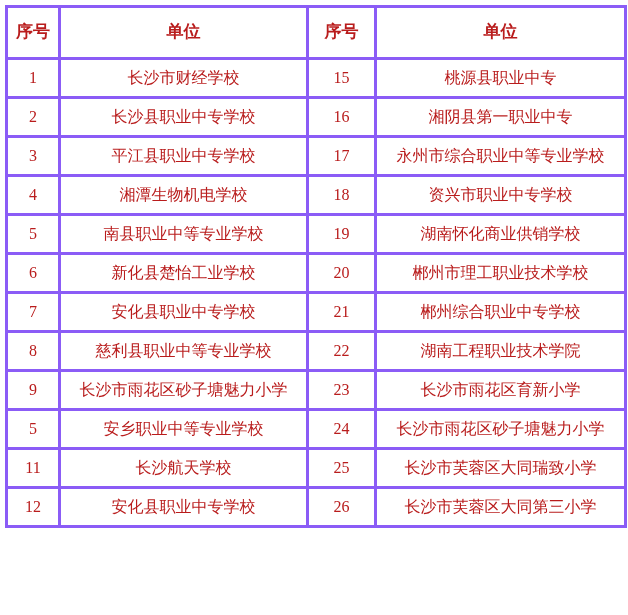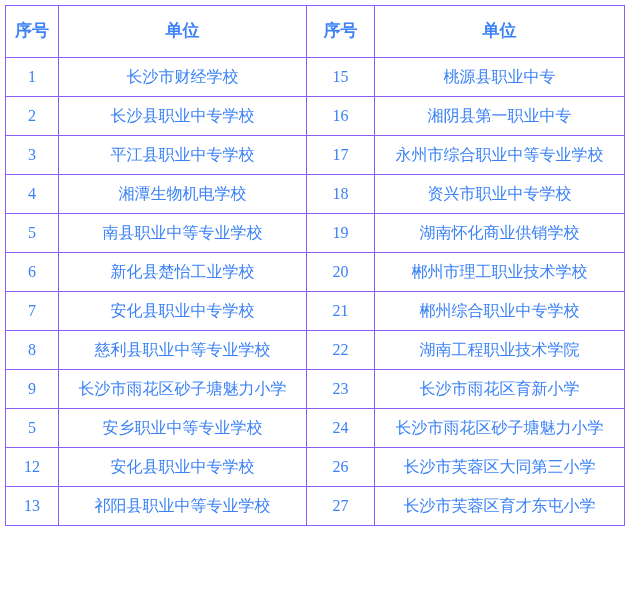--- a/index.html
+++ b/index.html
@@ -13,25 +13,25 @@
   .doc-table {
     position: absolute;
     left: 5px;
     top: 5px;
     width: 619px;
     border-collapse: collapse;
     table-layout: fixed;
   }
   .doc-table th,
   .doc-table td {
-    border: 1px solid #8b5cf6;
+    border: 3px solid #8b5cf6;
     text-align: center;
     vertical-align: middle;
     padding: 0 2px;
-    color: #3b82f6;
+    color: #b91c1c;
     font-size: 16px;
     line-height: 1.2;
     overflow: hidden;
     white-space: nowrap;
   }
   .doc-table th {
     font-weight: bold;
     font-size: 17px;
   }
   .doc-table thead tr { height: 52px; }
@@ -114,25 +114,25 @@
       <td>23</td>
       <td>长沙市雨花区育新小学</td>
     </tr>
     <tr>
       <td>5</td>
       <td>安乡职业中等专业学校</td>
       <td>24</td>
       <td>长沙市雨花区砂子塘魅力小学</td>
     </tr>
     <tr>
+      <td>11</td>
+      <td>长沙航天学校</td>
+      <td>25</td>
+      <td>长沙市芙蓉区大同瑞致小学</td>
+    </tr>
+    <tr>
       <td>12</td>
       <td>安化县职业中专学校</td>
       <td>26</td>
       <td>长沙市芙蓉区大同第三小学</td>
     </tr>
-    <tr>
-      <td>13</td>
-      <td>祁阳县职业中等专业学校</td>
-      <td>27</td>
-      <td>长沙市芙蓉区育才东屯小学</td>
-    </tr>
   </tbody>
 </table>
 
 </body></html>

